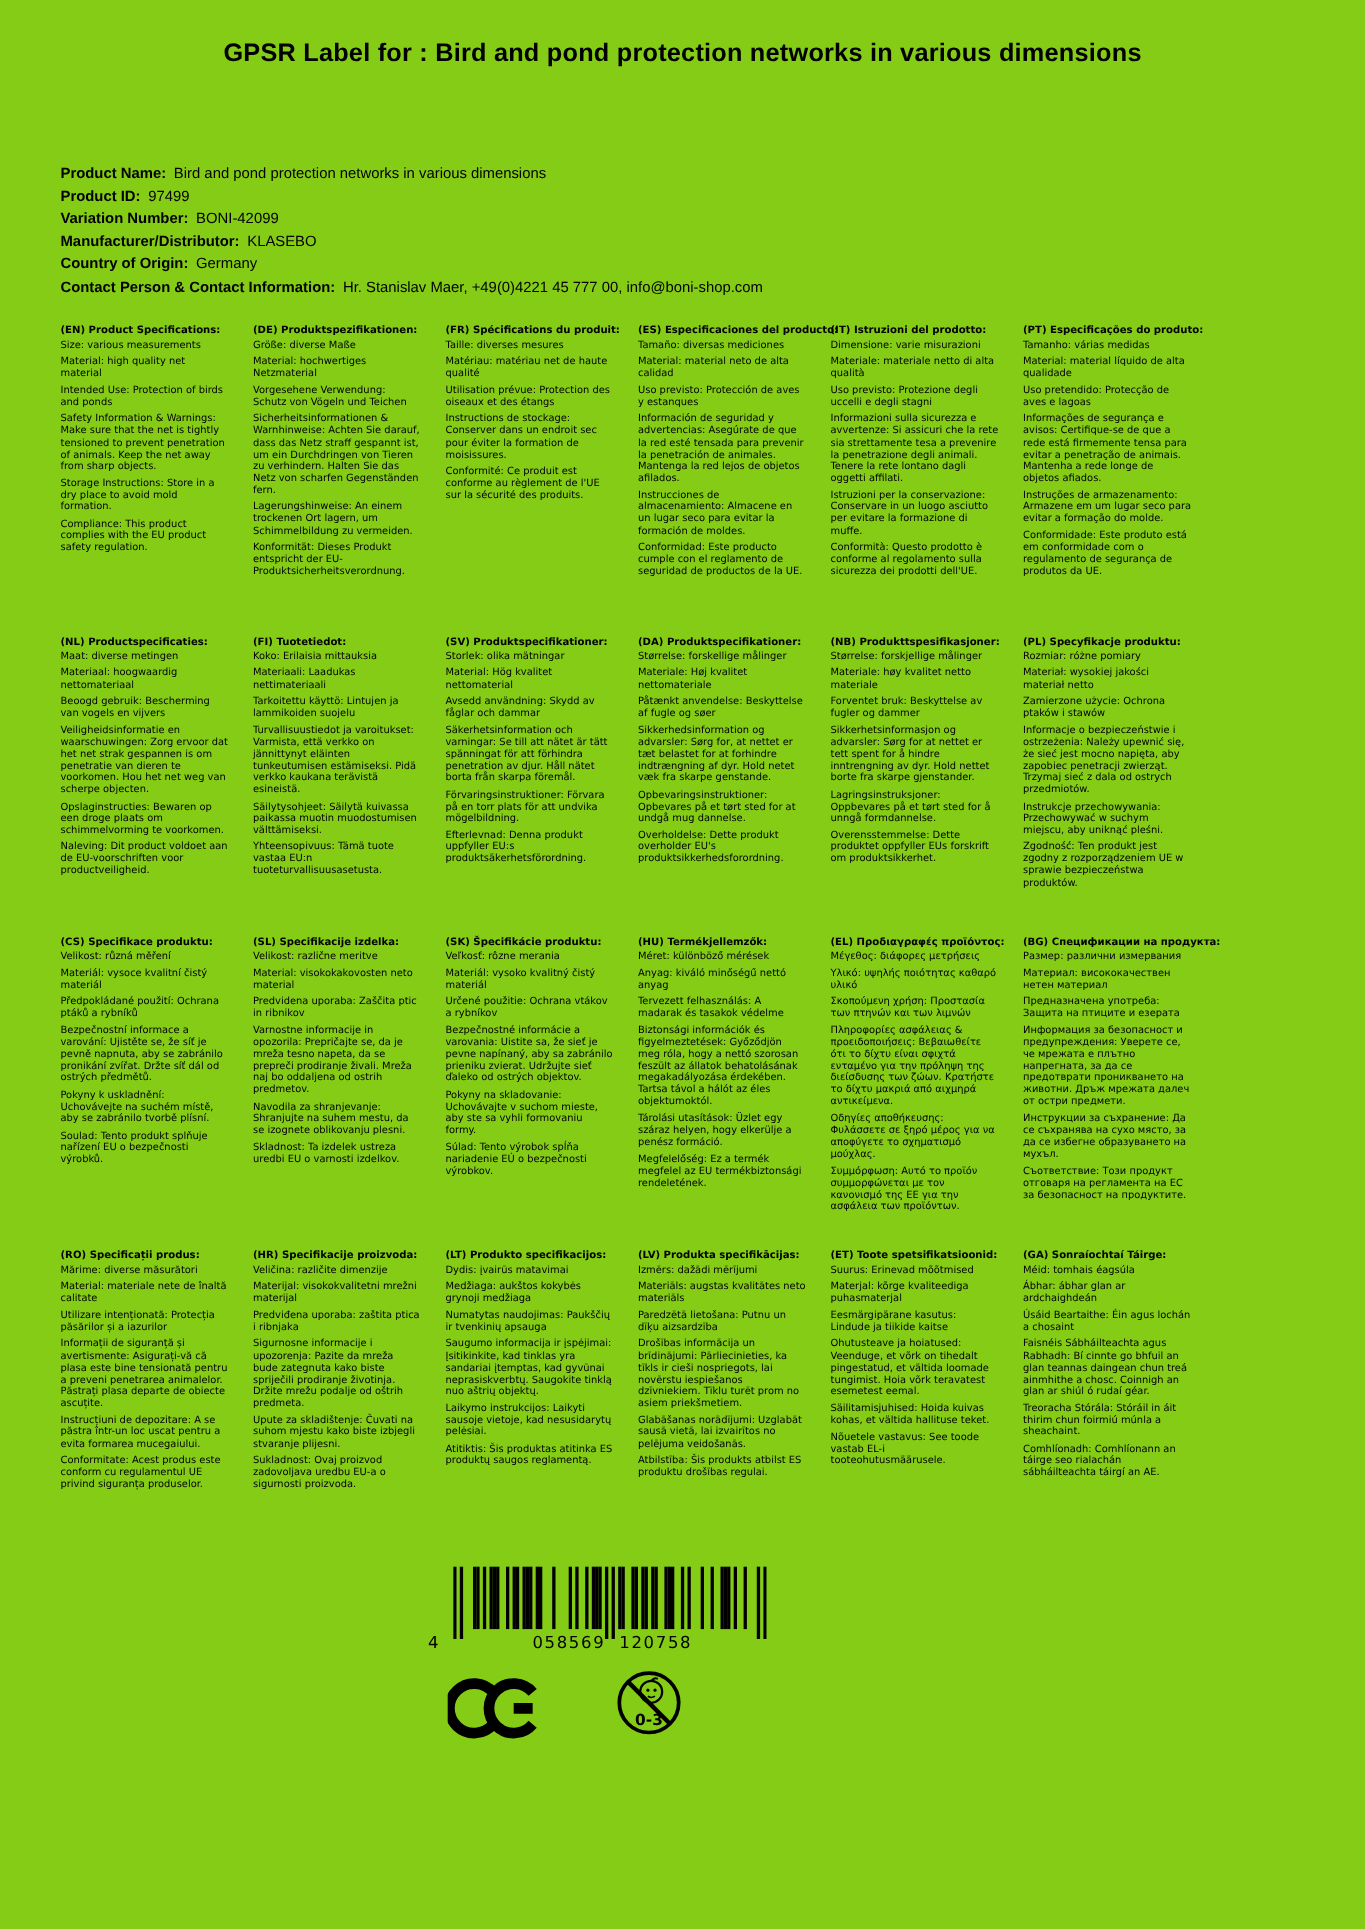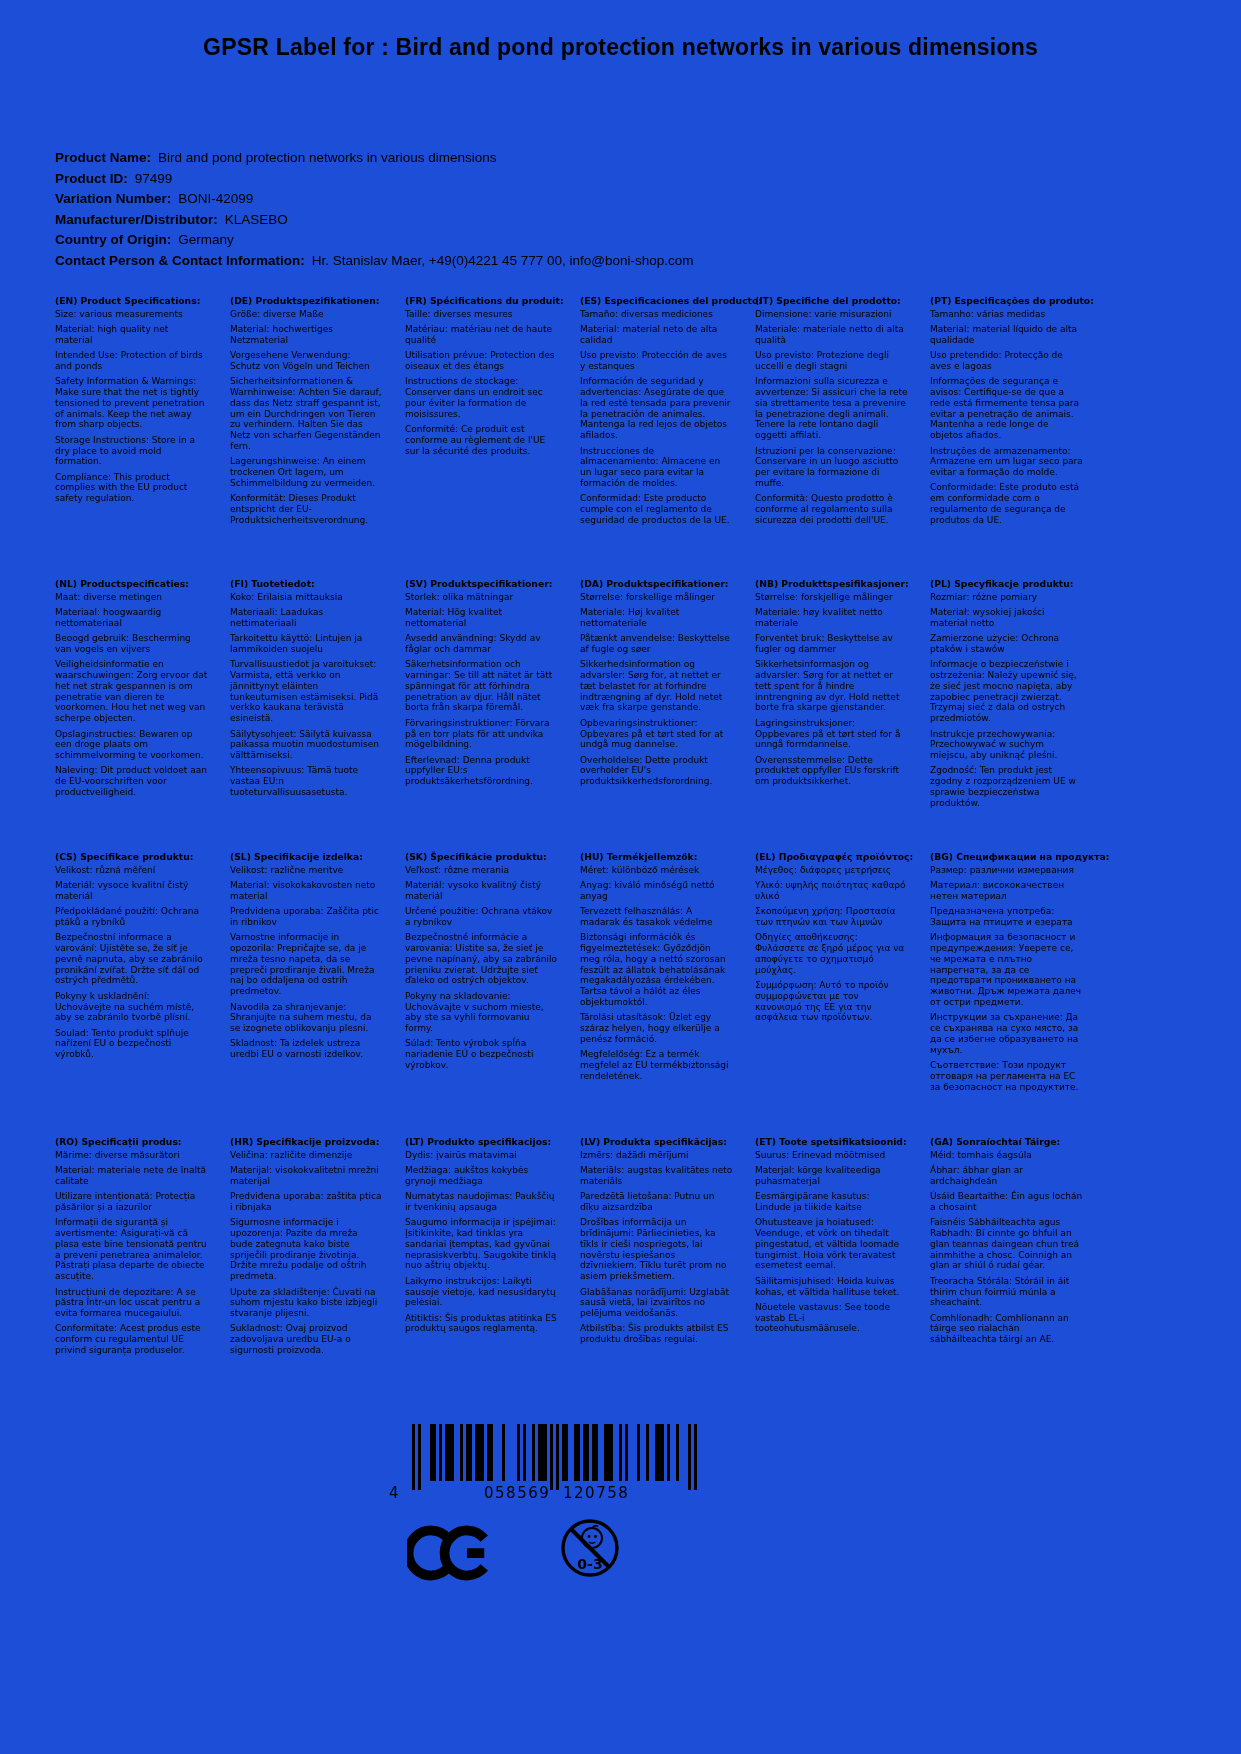--- a/index.html
+++ b/index.html
@@ -1,16 +1,16 @@
 <!DOCTYPE html>
 <html><head>
 <meta charset="utf-8">
 <style>
   html,body{margin:0;padding:0;background:#fff;}
-  .page{position:relative;width:1241px;height:1754px;background:#1d4ed8;color:#000;
+  .page{position:relative;width:1241px;height:1754px;background:#84cc16;color:#000;
         font-family:"DejaVu Sans",sans-serif;overflow:hidden;}
   .title{position:absolute;top:30px;left:50%;transform:translateX(-50%);width:940px;
          text-align:center;font-family:"Liberation Sans",sans-serif;font-size:23px;
          line-height:34px;font-weight:bold;margin:0;letter-spacing:.2px;}
   .product-info{position:absolute;top:148px;left:55px;font-family:"Liberation Sans",sans-serif;
          font-size:13.5px;line-height:20.5px;}
   .pi-row{white-space:nowrap;}
   .pi-label{font-weight:bold;}
   .pi-value{margin-left:7px;}
   .lang-grid{position:absolute;top:296px;left:55px;display:grid;
@@ -81,21 +81,21 @@
       <div class="lang-block">
         <div class="lang-header">(ES) Especificaciones del producto:</div>
         <p>Tamaño: diversas mediciones</p>
         <p>Material: material neto de alta calidad</p>
         <p>Uso previsto: Protección de aves y estanques</p>
         <p>Información de seguridad y advertencias: Asegúrate de que la red esté tensada para prevenir la penetración de animales. Mantenga la red lejos de objetos afilados.</p>
         <p>Instrucciones de almacenamiento: Almacene en un lugar seco para evitar la formación de moldes.</p>
         <p>Conformidad: Este producto cumple con el reglamento de seguridad de productos de la UE.</p>
       </div>
       <div class="lang-block">
-        <div class="lang-header">(IT) Specifiche del prodotto:</div>
+        <div class="lang-header">(IT) Istruzioni del prodotto:</div>
         <p>Dimensione: varie misurazioni</p>
         <p>Materiale: materiale netto di alta qualità</p>
         <p>Uso previsto: Protezione degli uccelli e degli stagni</p>
         <p>Informazioni sulla sicurezza e avvertenze: Si assicuri che la rete sia strettamente tesa a prevenire la penetrazione degli animali. Tenere la rete lontano dagli oggetti affilati.</p>
         <p>Istruzioni per la conservazione: Conservare in un luogo asciutto per evitare la formazione di muffe.</p>
         <p>Conformità: Questo prodotto è conforme al regolamento sulla sicurezza dei prodotti dell'UE.</p>
       </div>
       <div class="lang-block">
         <div class="lang-header">(PT) Especificações do produto:</div>
         <p>Tamanho: várias medidas</p>
@@ -193,20 +193,21 @@
         <p>Tervezett felhasználás: A madarak és tasakok védelme</p>
         <p>Biztonsági információk és figyelmeztetések: Győződjön meg róla, hogy a nettó szorosan feszült az állatok behatolásának megakadályozása érdekében. Tartsa távol a hálót az éles objektumoktól.</p>
         <p>Tárolási utasítások: Üzlet egy száraz helyen, hogy elkerülje a penész formáció.</p>
         <p>Megfelelőség: Ez a termék megfelel az EU termékbiztonsági rendeletének.</p>
       </div>
       <div class="lang-block">
         <div class="lang-header">(EL) Προδιαγραφές προϊόντος:</div>
         <p>Μέγεθος: διάφορες μετρήσεις</p>
         <p>Υλικό: υψηλής ποιότητας καθαρό υλικό</p>
         <p>Σκοπούμενη χρήση: Προστασία των πτηνών και των λιμνών</p>
+        <p>Πληροφορίες ασφάλειας &amp; προειδοποιήσεις: Βεβαιωθείτε ότι το δίχτυ είναι σφιχτά ενταμένο για την πρόληψη της διείσδυσης των ζώων. Κρατήστε το δίχτυ μακριά από αιχμηρά αντικείμενα.</p>
         <p>Οδηγίες αποθήκευσης: Φυλάσσετε σε ξηρό μέρος για να αποφύγετε το σχηματισμό μούχλας.</p>
         <p>Συμμόρφωση: Αυτό το προϊόν συμμορφώνεται με τον κανονισμό της ΕΕ για την ασφάλεια των προϊόντων.</p>
       </div>
       <div class="lang-block">
         <div class="lang-header">(BG) Спецификации на продукта:</div>
         <p>Размер: различни измервания</p>
         <p>Материал: висококачествен нетен материал</p>
         <p>Предназначена употреба: Защита на птиците и езерата</p>
         <p>Информация за безопасност и предупреждения: Уверете се, че мрежата е плътно напрегната, за да се предотврати проникването на животни. Дръж мрежата далеч от остри предмети.</p>
         <p>Инструкции за съхранение: Да се съхранява на сухо място, за да се избегне образуването на мухъл.</p>

